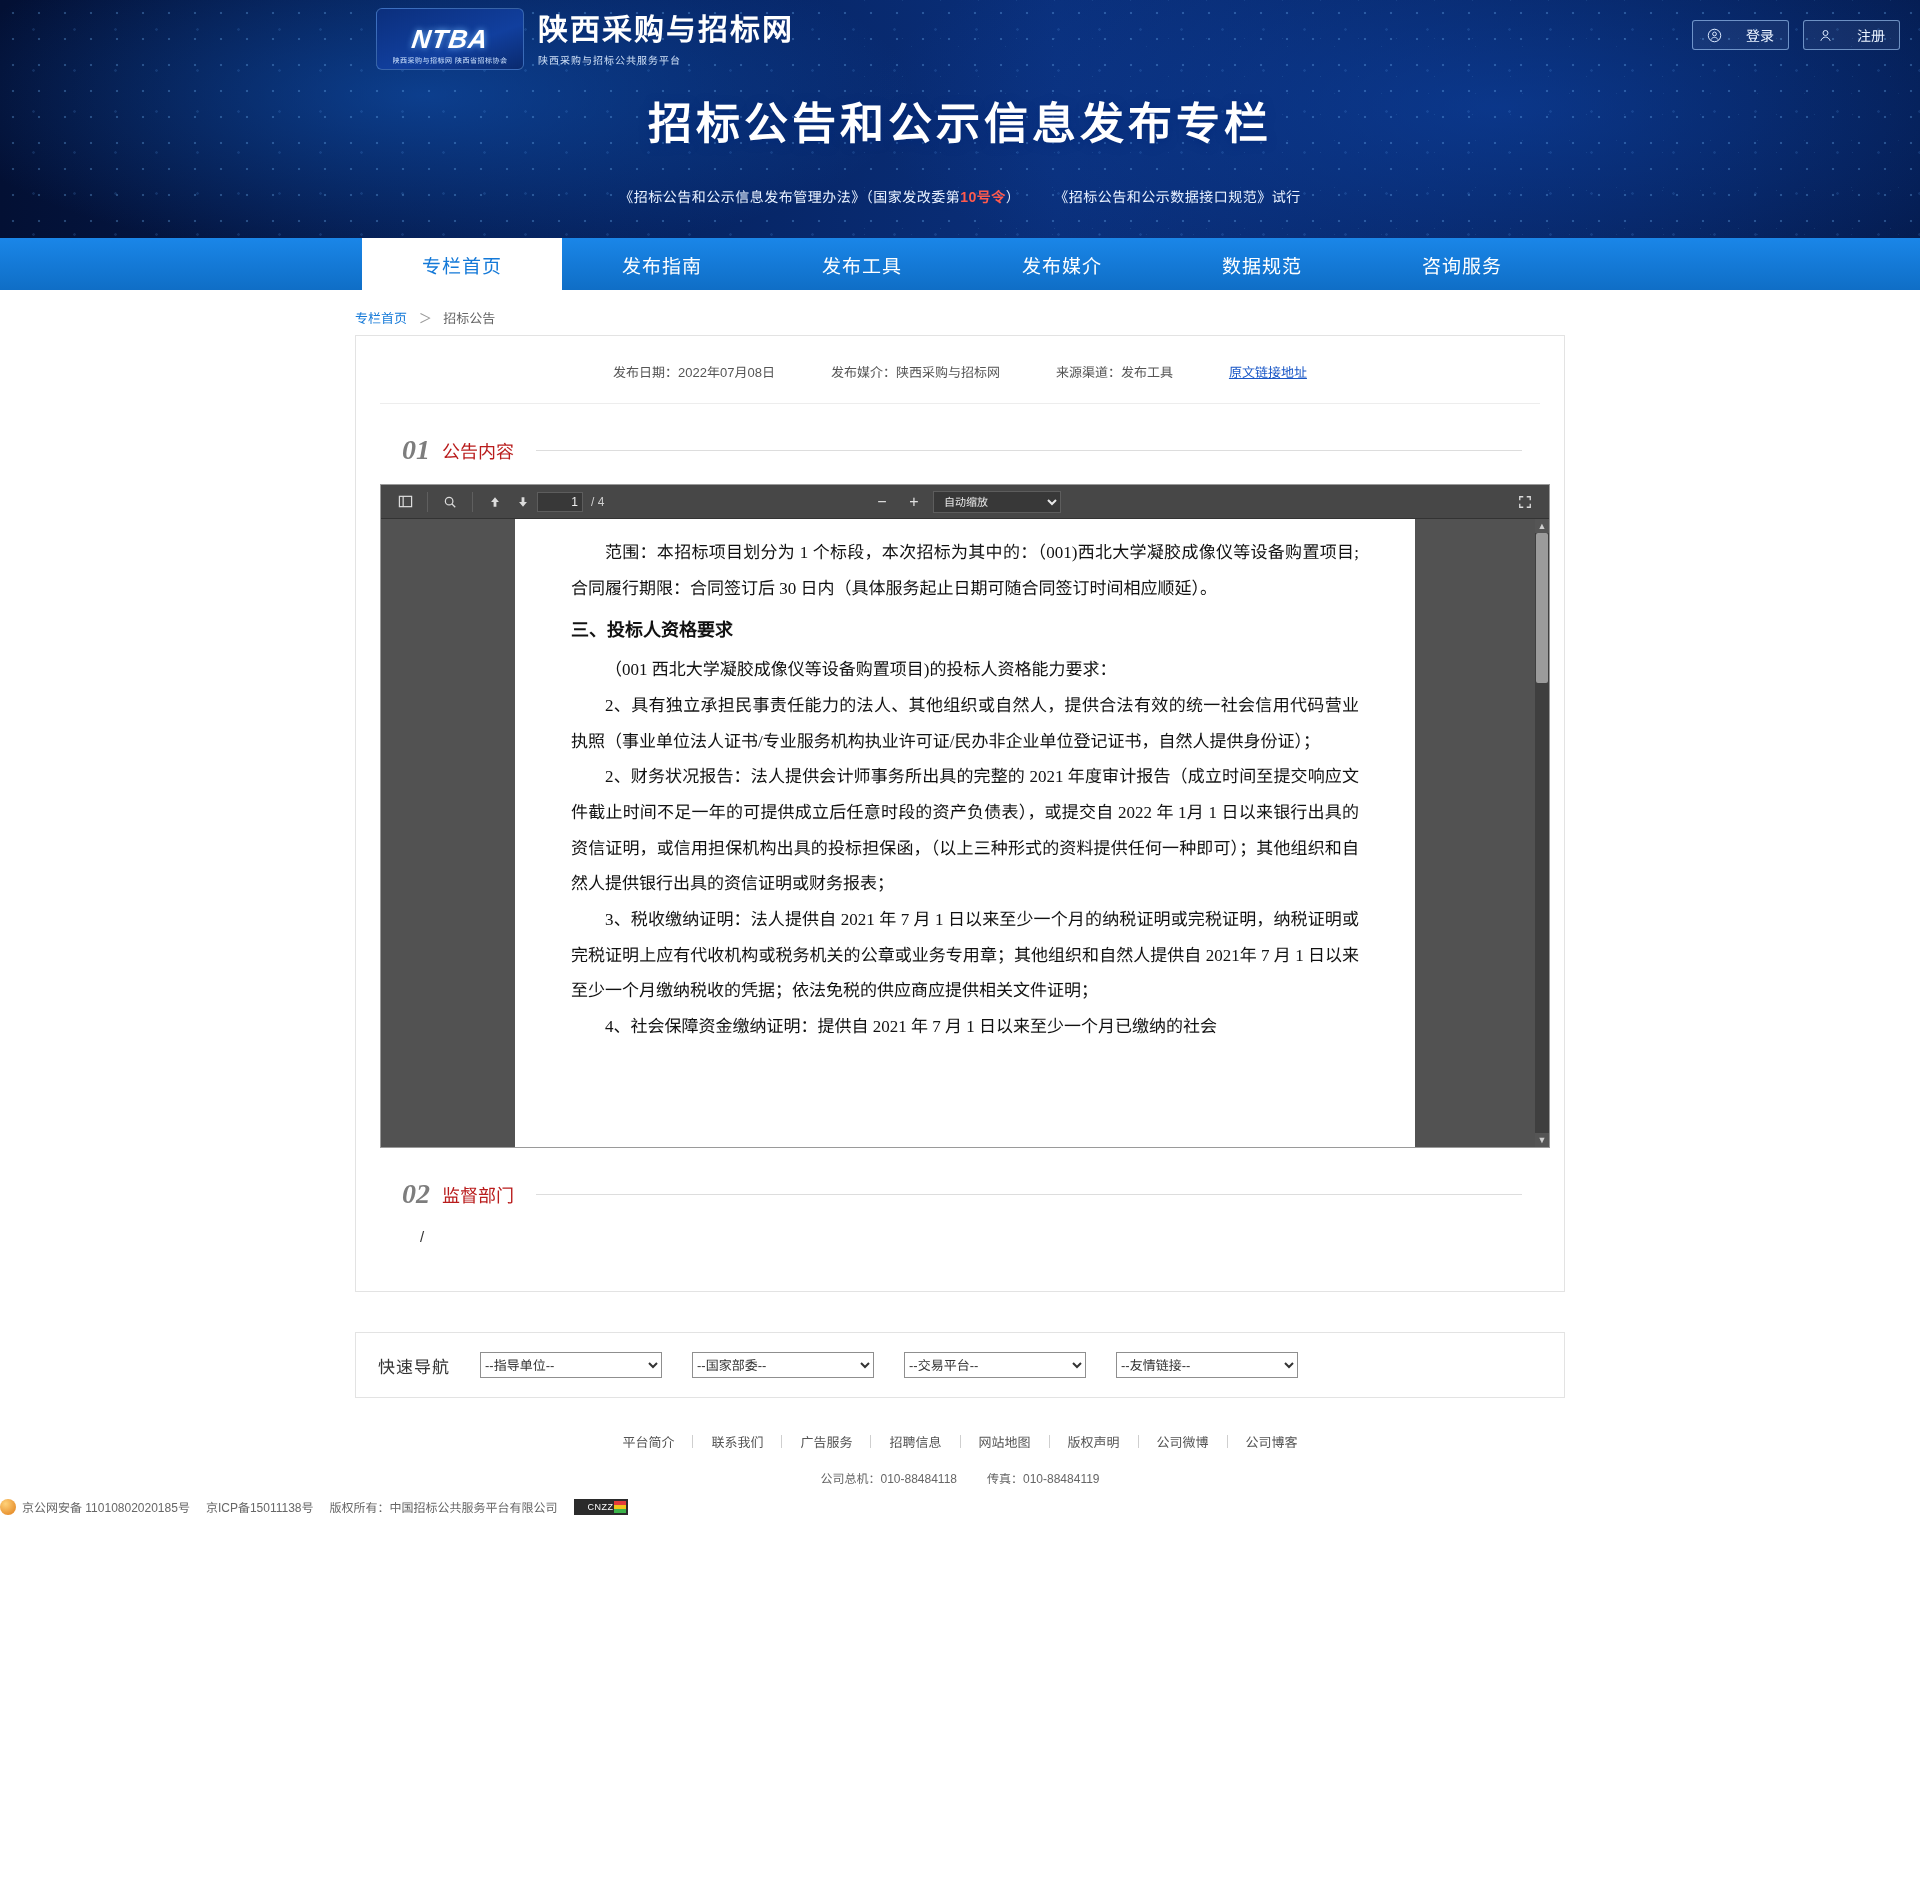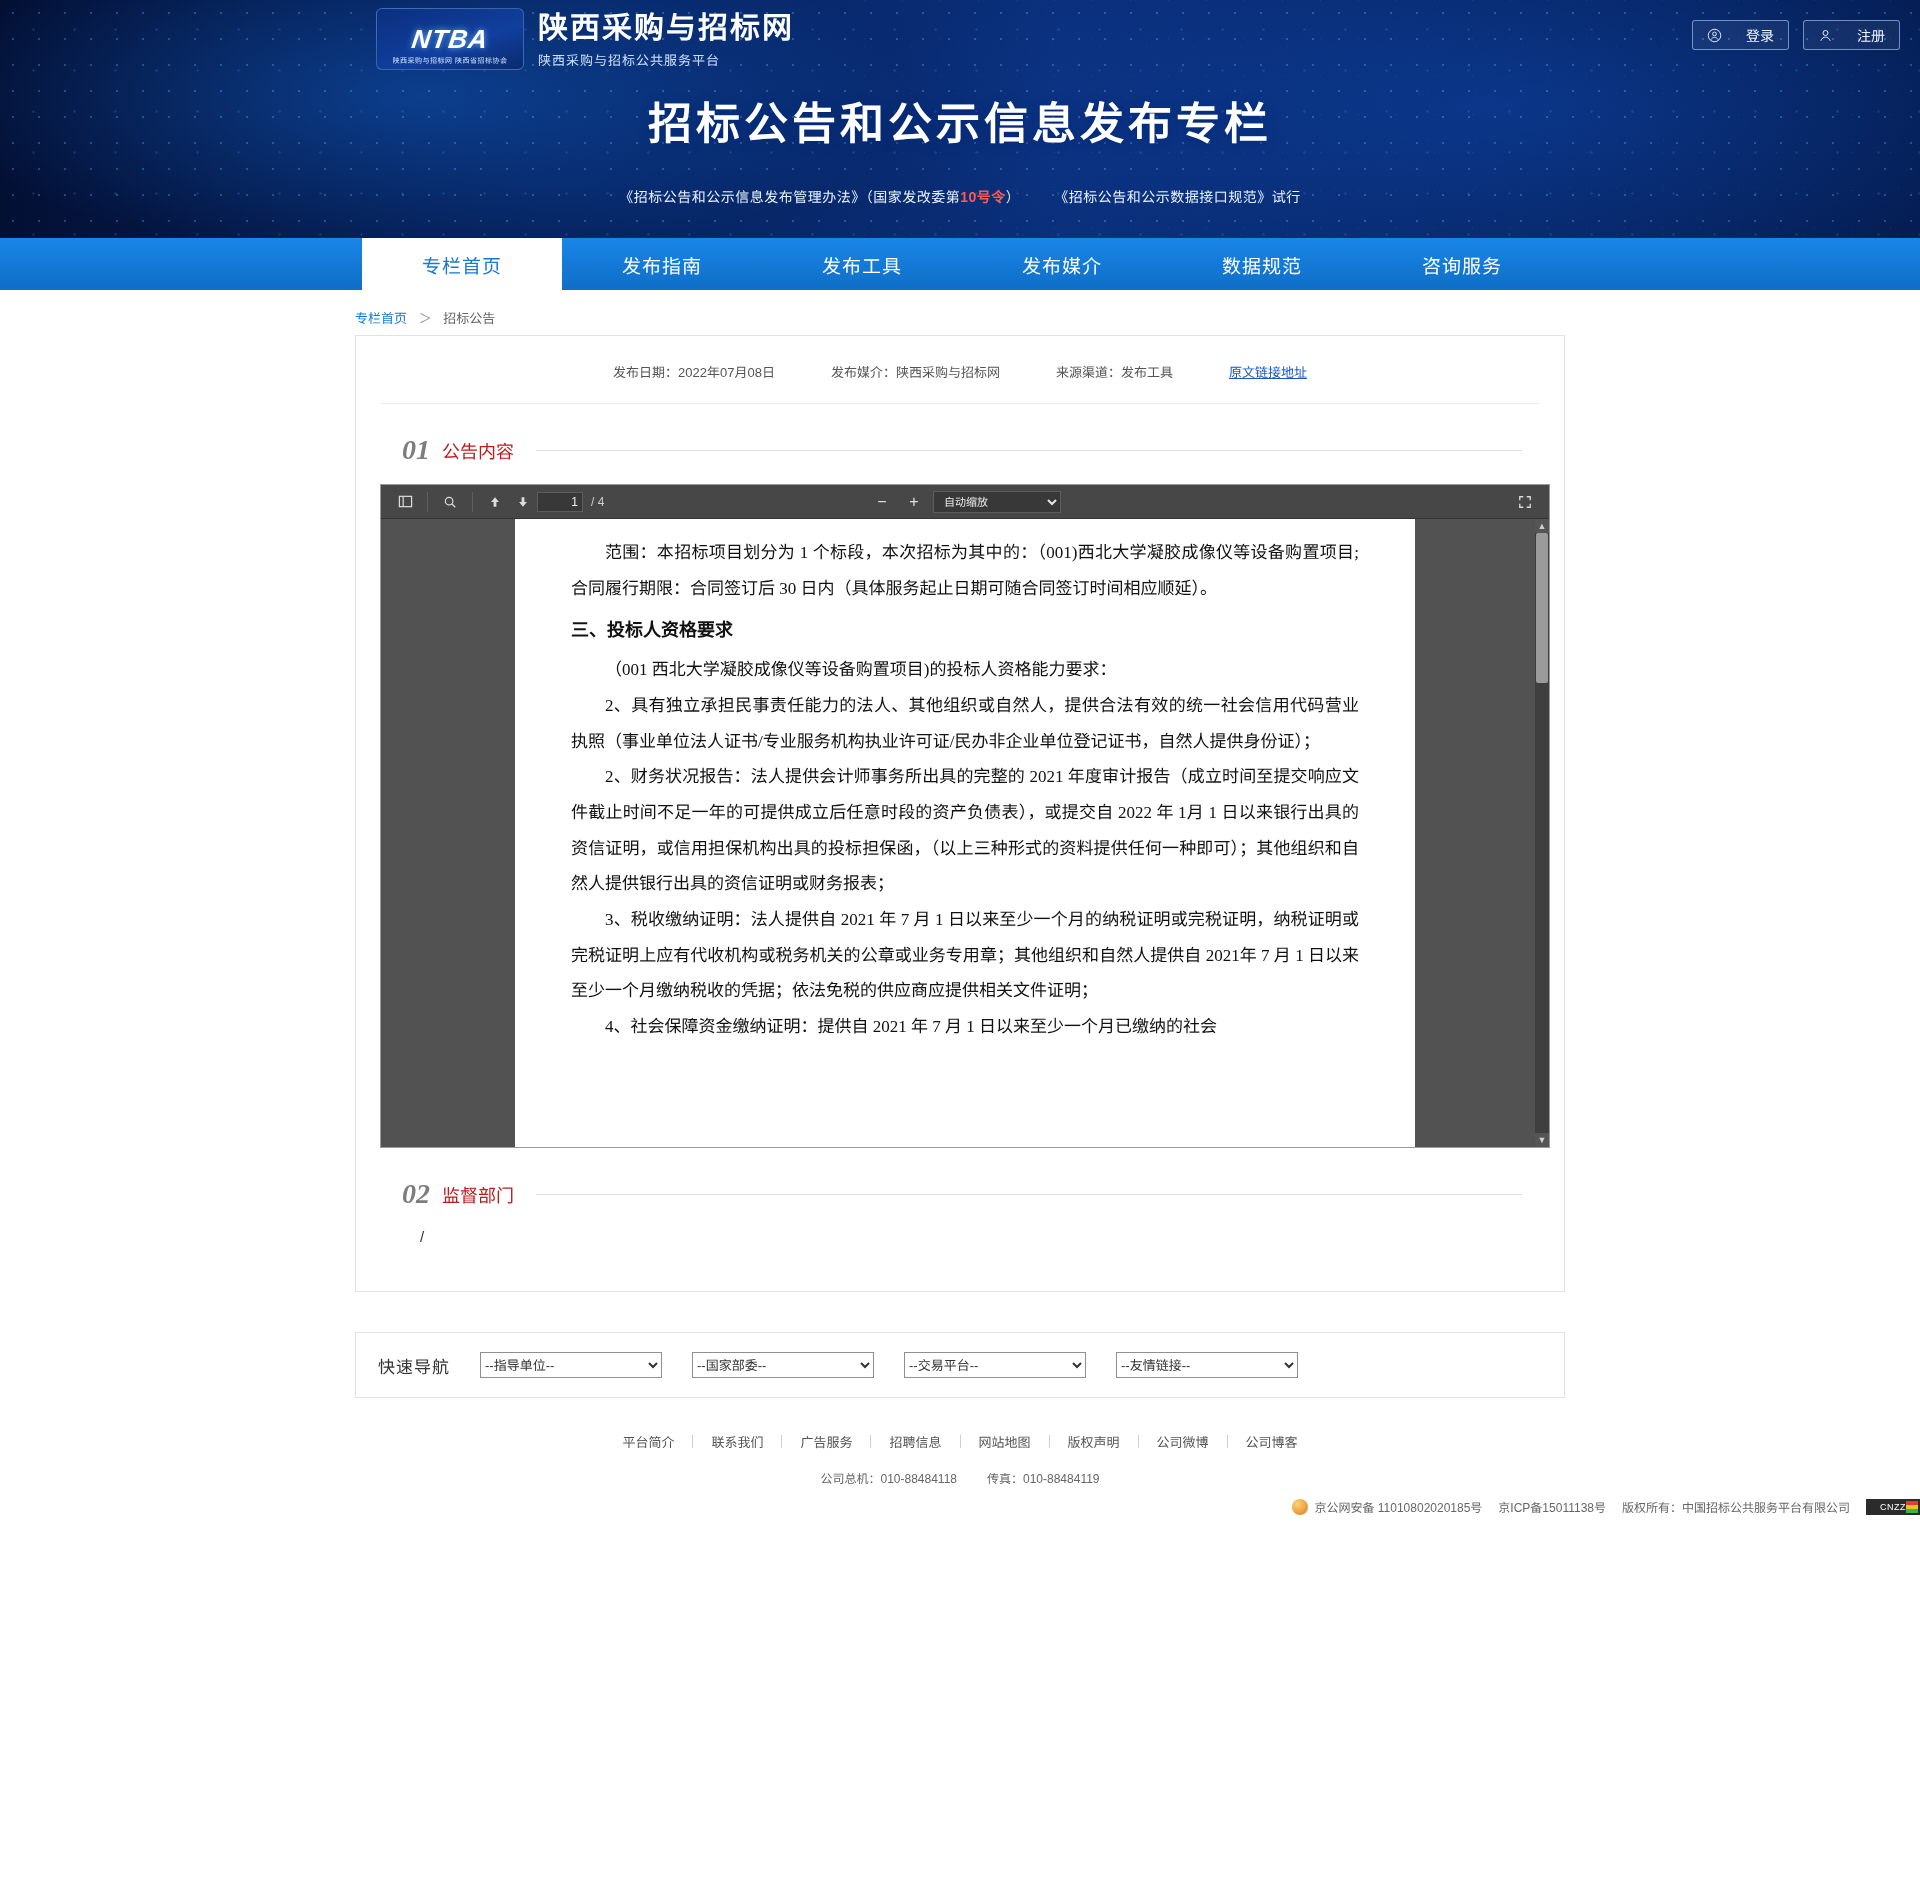--- a/index.html
+++ b/index.html
@@ -59,21 +59,21 @@
   }
   .logo-mark .sub {
     position: absolute; bottom: 4px; left: 0; right: 0;
     font-size: 7px; color: #cfe4ff; text-align: center; letter-spacing: .5px;
   }
   .logo-text .t1 {
     color: #fff; font-size: 30px; font-weight: 700; letter-spacing: 2px;
     line-height: 1.25;
   }
   .logo-text .t2 {
-    color: #cfe0f7; font-size: 13px; letter-spacing: 1px; margin-top: 4px;
+    color: #cfe0f7; font-size: 10px; letter-spacing: 1px; margin-top: 4px;
   }
   .hdr-auth {
     position: absolute; right: 20px; top: 20px;
     display: flex; gap: 14px;
   }
   .auth-btn {
     display: flex; align-items: center; gap: 24px;
     min-width: 84px; height: 30px; padding: 0 14px;
     border: 1px solid rgba(170,210,255,.6);
     border-radius: 3px;
@@ -242,21 +242,21 @@
     display: flex; justify-content: center; align-items: center;
     font-size: 13px; color: #555;
   }
   .foot-links a { color: #555; text-decoration: none; padding: 0 18px; cursor: pointer; }
   .foot-links .divider { width: 1px; height: 13px; background: #cfcfcf; }
   .foot-line {
     text-align: center; font-size: 12px; color: #666; margin-top: 18px;
   }
   .foot-line .sp { display: inline-block; width: 30px; }
   .foot-badges {
-    display: flex; justify-content: flex-end; align-items: center; gap: 16px;
+    display: flex; justify-content: flex-start; align-items: center; gap: 16px;
     margin-top: 12px; padding-bottom: 40px;
     font-size: 12px; color: #666;
   }
   .badge-police { display: flex; align-items: center; gap: 6px; }
   .police-dot {
     width: 16px; height: 16px; border-radius: 50%;
     background: radial-gradient(circle at 35% 30%, #ffd27a, #e07c16);
     display: inline-block;
   }
   .cnzz {

